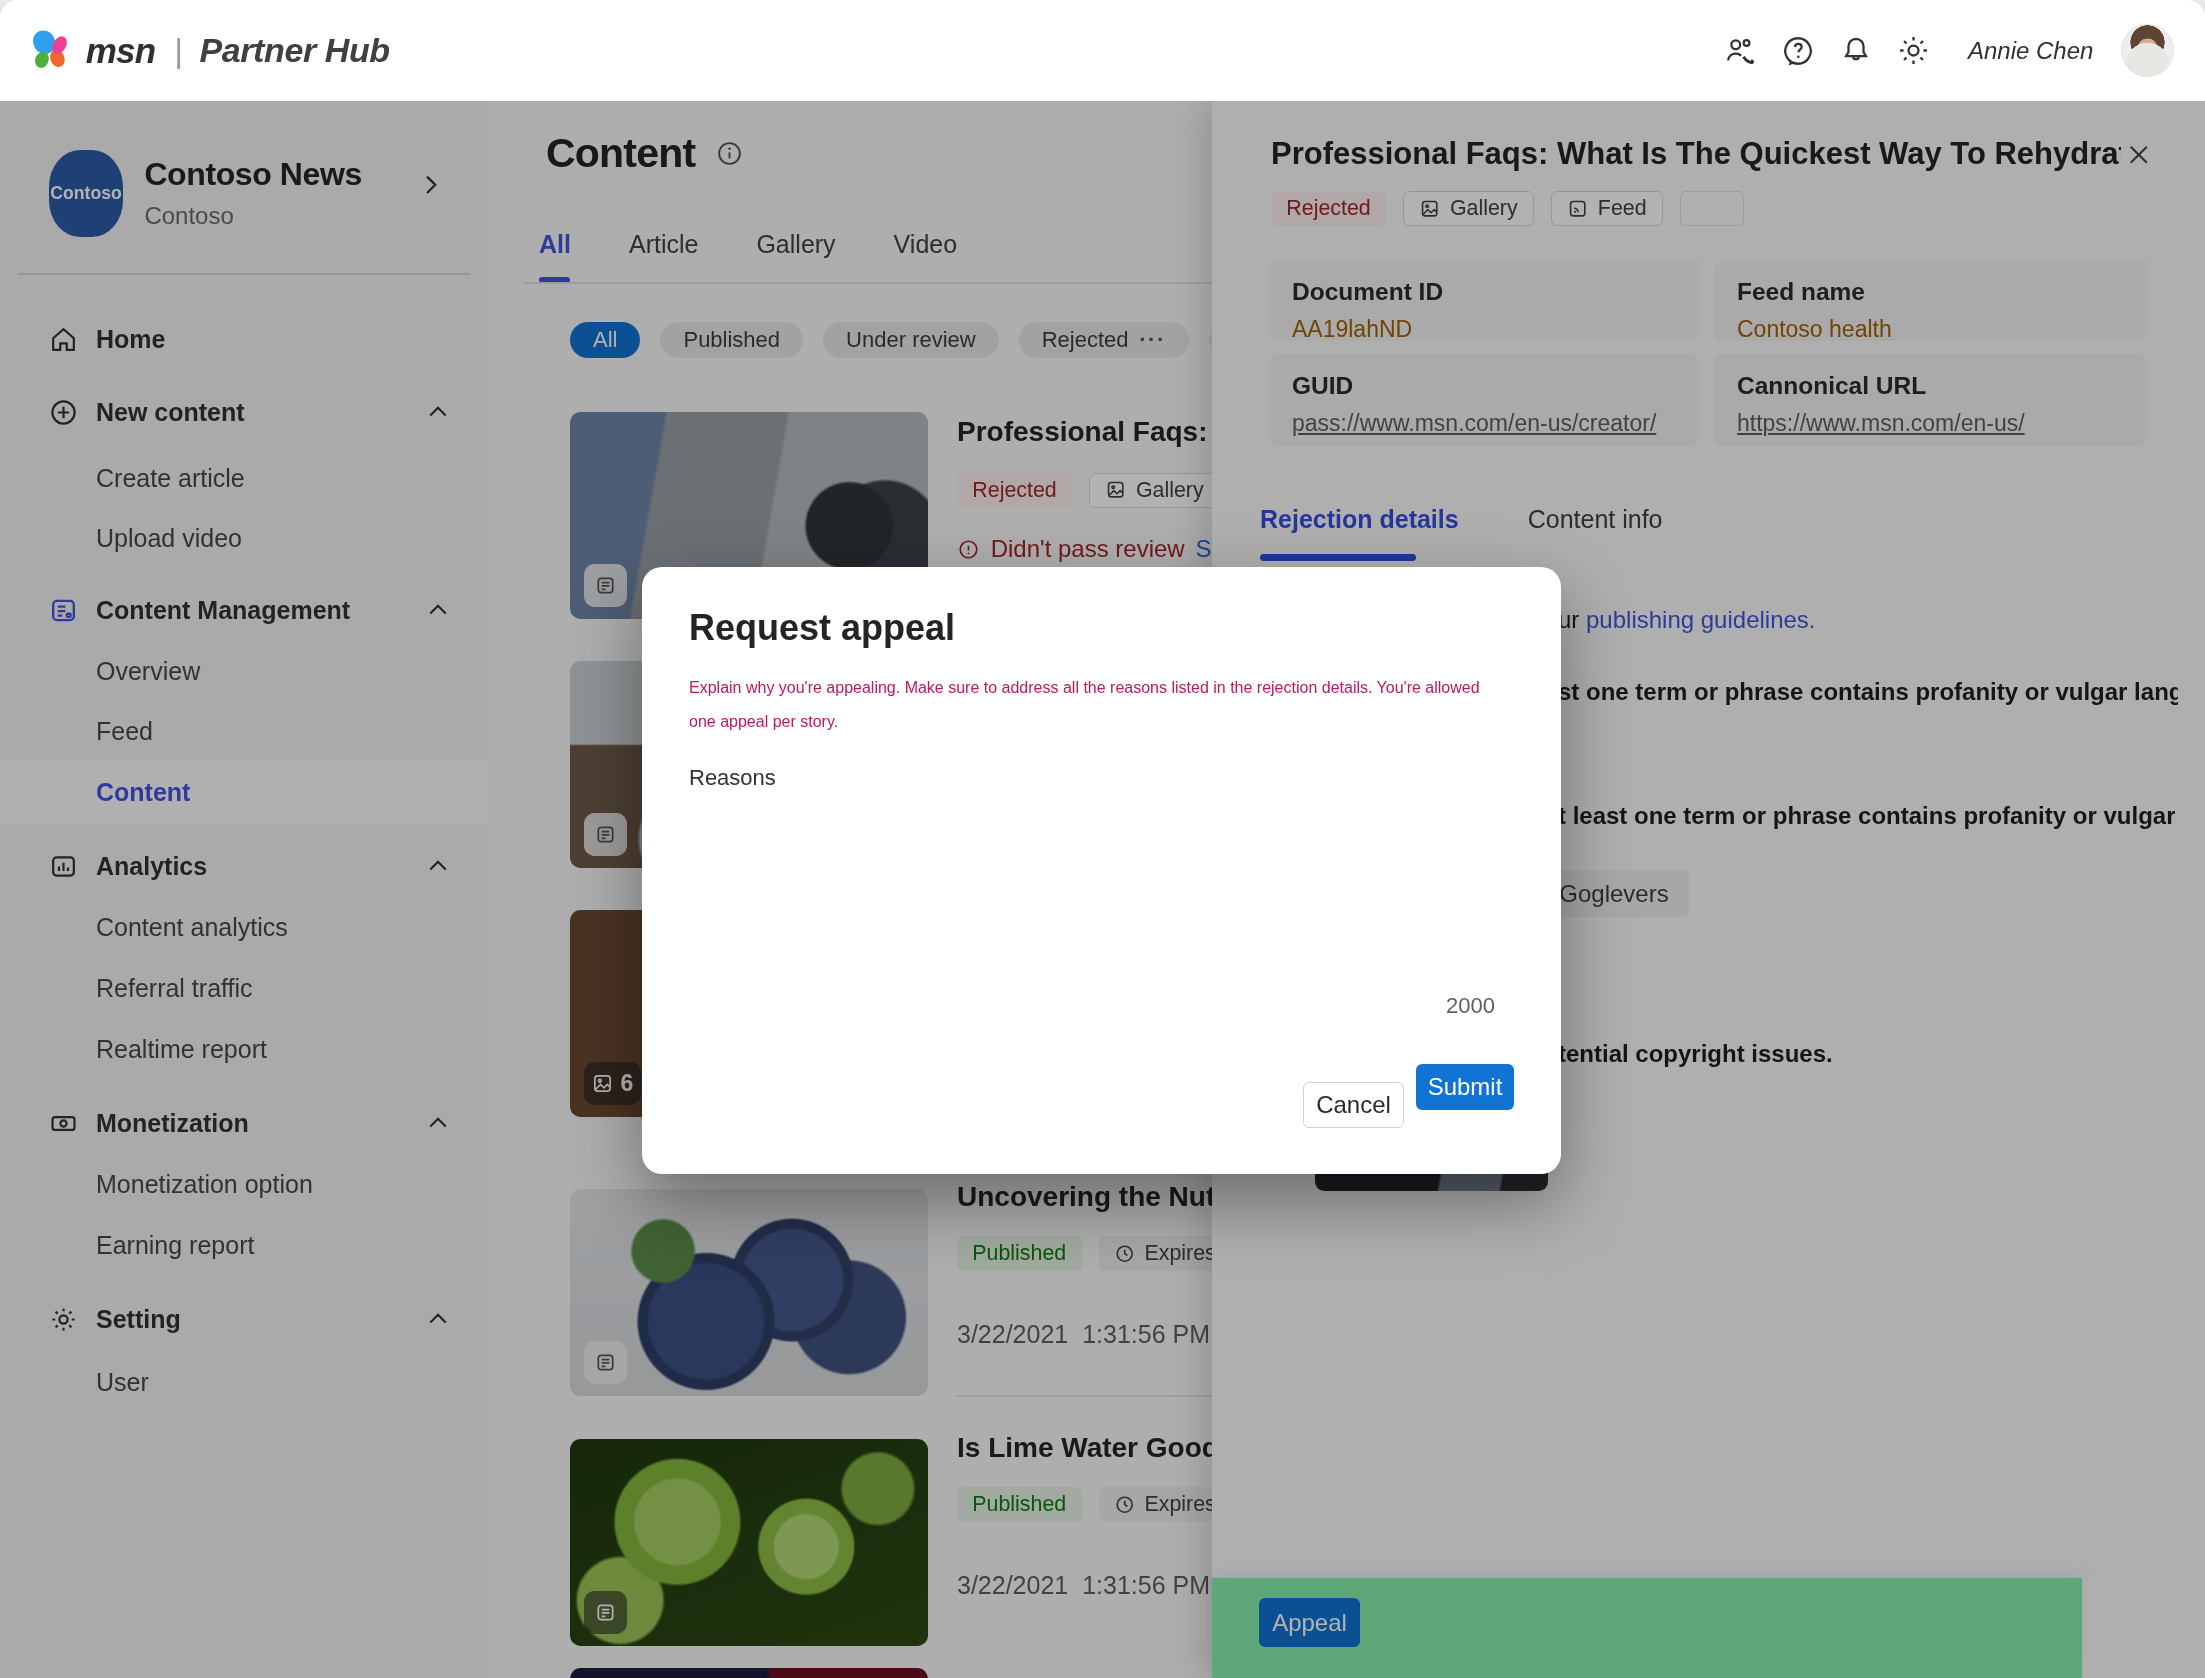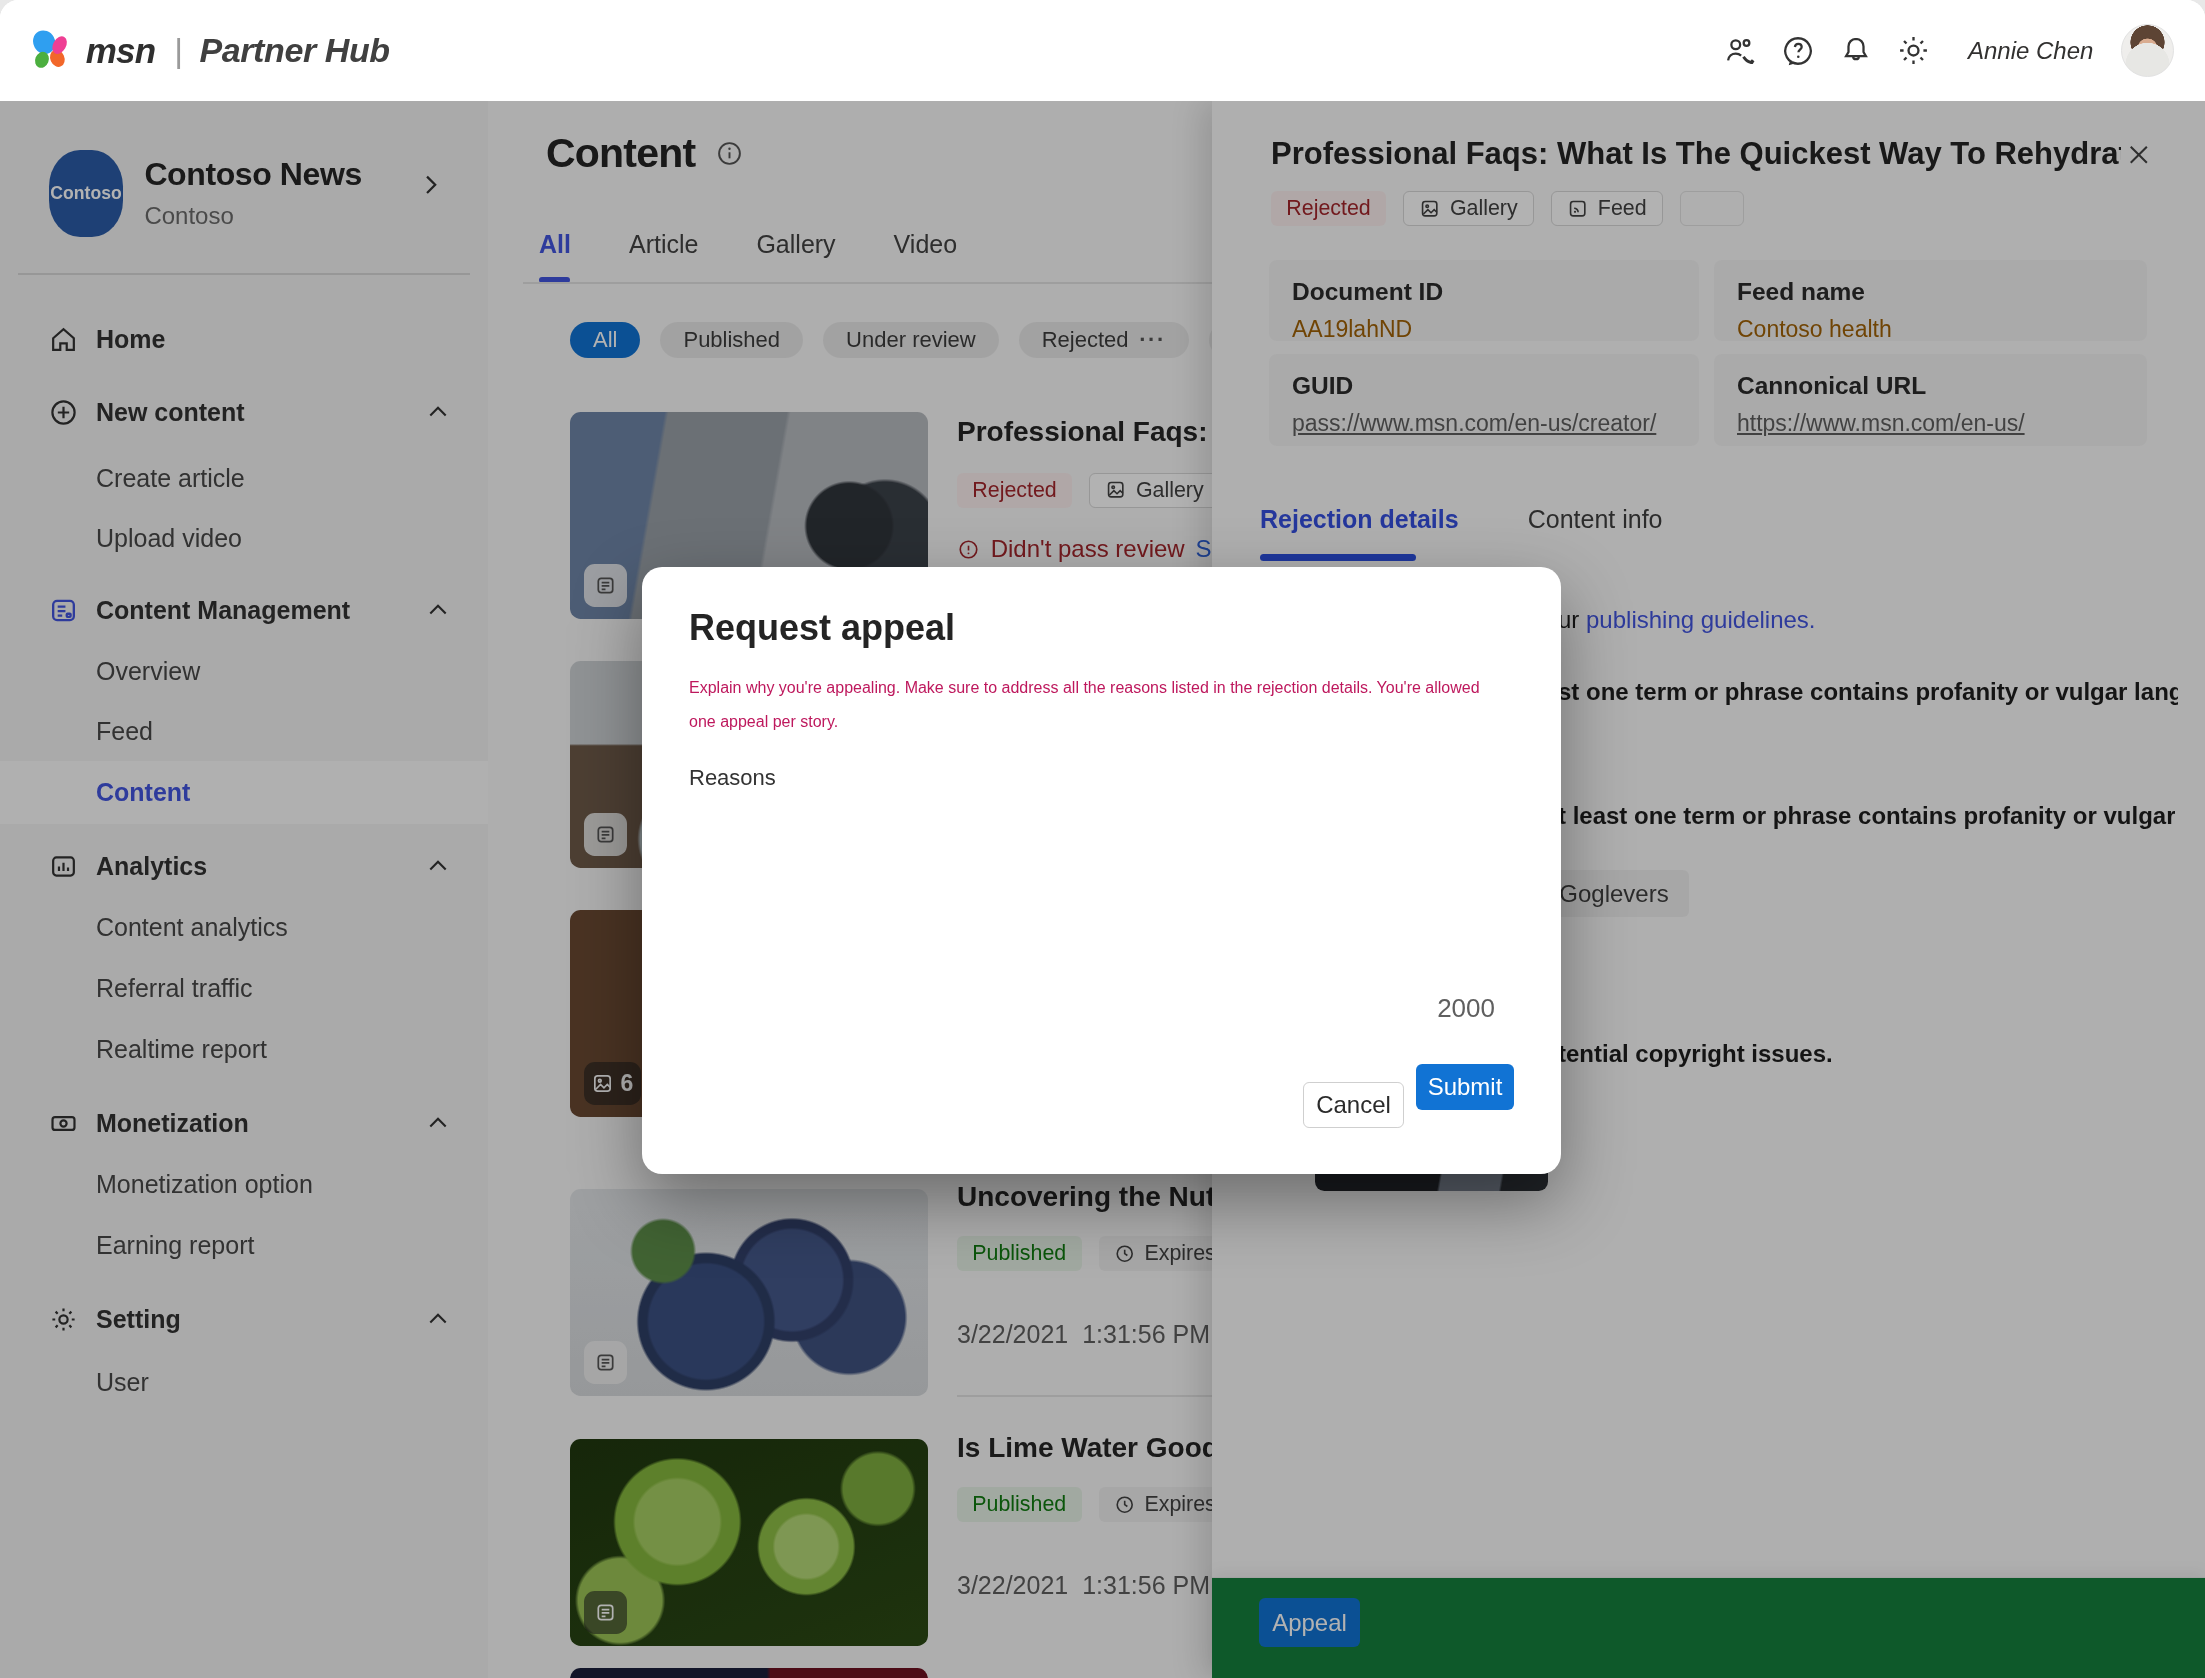--- a/index.html
+++ b/index.html
@@ -114,39 +114,39 @@
   .field-link{text-decoration:underline;color:#5f5f5f;cursor:pointer;}
   .dtabs{position:absolute;left:48px;top:404px;display:flex;gap:69px;font-size:25px;}
   .dtab{cursor:pointer;color:#404040;padding-bottom:18.4px;}
   .dtab.active{color:#3550e0;font-weight:700;}
   .dtab-underline{position:absolute;left:48px;top:453px;width:156px;height:6.9px;border-radius:3.8px;background:#2b50e0;}
   .frag{position:absolute;white-space:nowrap;overflow:hidden;font-size:24px;color:#1f1f1f;}
   .frag b{font-weight:700;}
   .term-chip{position:absolute;left:327px;top:769px;width:150px;height:47px;border-radius:6.1px;background:#f0f0f0;
              display:flex;align-items:center;justify-content:center;font-size:24px;color:#3f3f3f;}
   .drawer-thumb{position:absolute;left:103px;top:1009px;width:233px;height:81px;border-radius:9.2px;overflow:hidden;}
-  .drawer-footer{position:absolute;left:0;bottom:0;width:993px;height:100px;background:#15803d;border-top:1.5px solid #e8e8e8;
+  .drawer-footer{position:absolute;left:0;bottom:0;width:870px;height:100px;background:#86efac;border-top:1.5px solid #e8e8e8;
                  box-shadow:0 -6.1px 13.8px rgba(0,0,0,.05);}
   .btn{border-radius:6.1px;font-size:24px;display:flex;align-items:center;justify-content:center;cursor:pointer;
        font-family:"Liberation Sans",sans-serif;box-sizing:border-box;}
   .btn-primary{background:#1173d4;color:#fff;border:none;}
   .btn-outline{background:#fff;color:#2b2b2b;border:1.5px solid #cfcfcf;}
   .appeal-btn{position:absolute;left:47px;top:20px;width:101px;height:49px;}
   
   .scrim{position:absolute;left:0;top:101px;width:2205px;height:1577px;background:rgba(0,0,0,.30);z-index:40;}
   .modal{position:absolute;left:642px;top:567px;width:919px;height:607px;background:#fff;border-radius:20px;z-index:60;
          box-shadow:0 27.6px 69px rgba(0,0,0,.38);}
   .modal-title{position:absolute;left:47px;top:40px;font-size:36px;font-weight:700;color:#242424;}
   .modal-desc{position:absolute;left:47px;top:104px;width:813px;font-size:16px;line-height:34px;color:#be185d;}
   .modal-label{position:absolute;left:47px;top:198px;font-size:22px;color:#333;}
   .modal-textarea{position:absolute;left:47px;top:228px;width:821px;height:234px;box-sizing:border-box;
                   border:1.5px solid #cfcfcf;border-radius:7.7px;background:#fff;resize:none;
                   font-family:"Liberation Sans",sans-serif;font-size:24.5px;color:#444;padding:18.4px 21.4px;outline:none;}
   .modal-textarea::placeholder{color:#7a7a7a;}
-  .char-counter{position:absolute;left:761px;top:426px;width:92px;text-align:right;font-size:26px;color:#5f5f5f;}
+  .char-counter{position:absolute;left:761px;top:426px;width:92px;text-align:right;font-size:22px;color:#5f5f5f;}
   .modal-cancel{position:absolute;left:661px;top:515px;width:101px;height:46px;}
   .modal-submit{position:absolute;left:774px;top:497px;width:98px;height:46px;}
   svg{display:block;}
 </style>
 </head>
 <body>
 
 <div class="screen">
 
   <div class="header">

